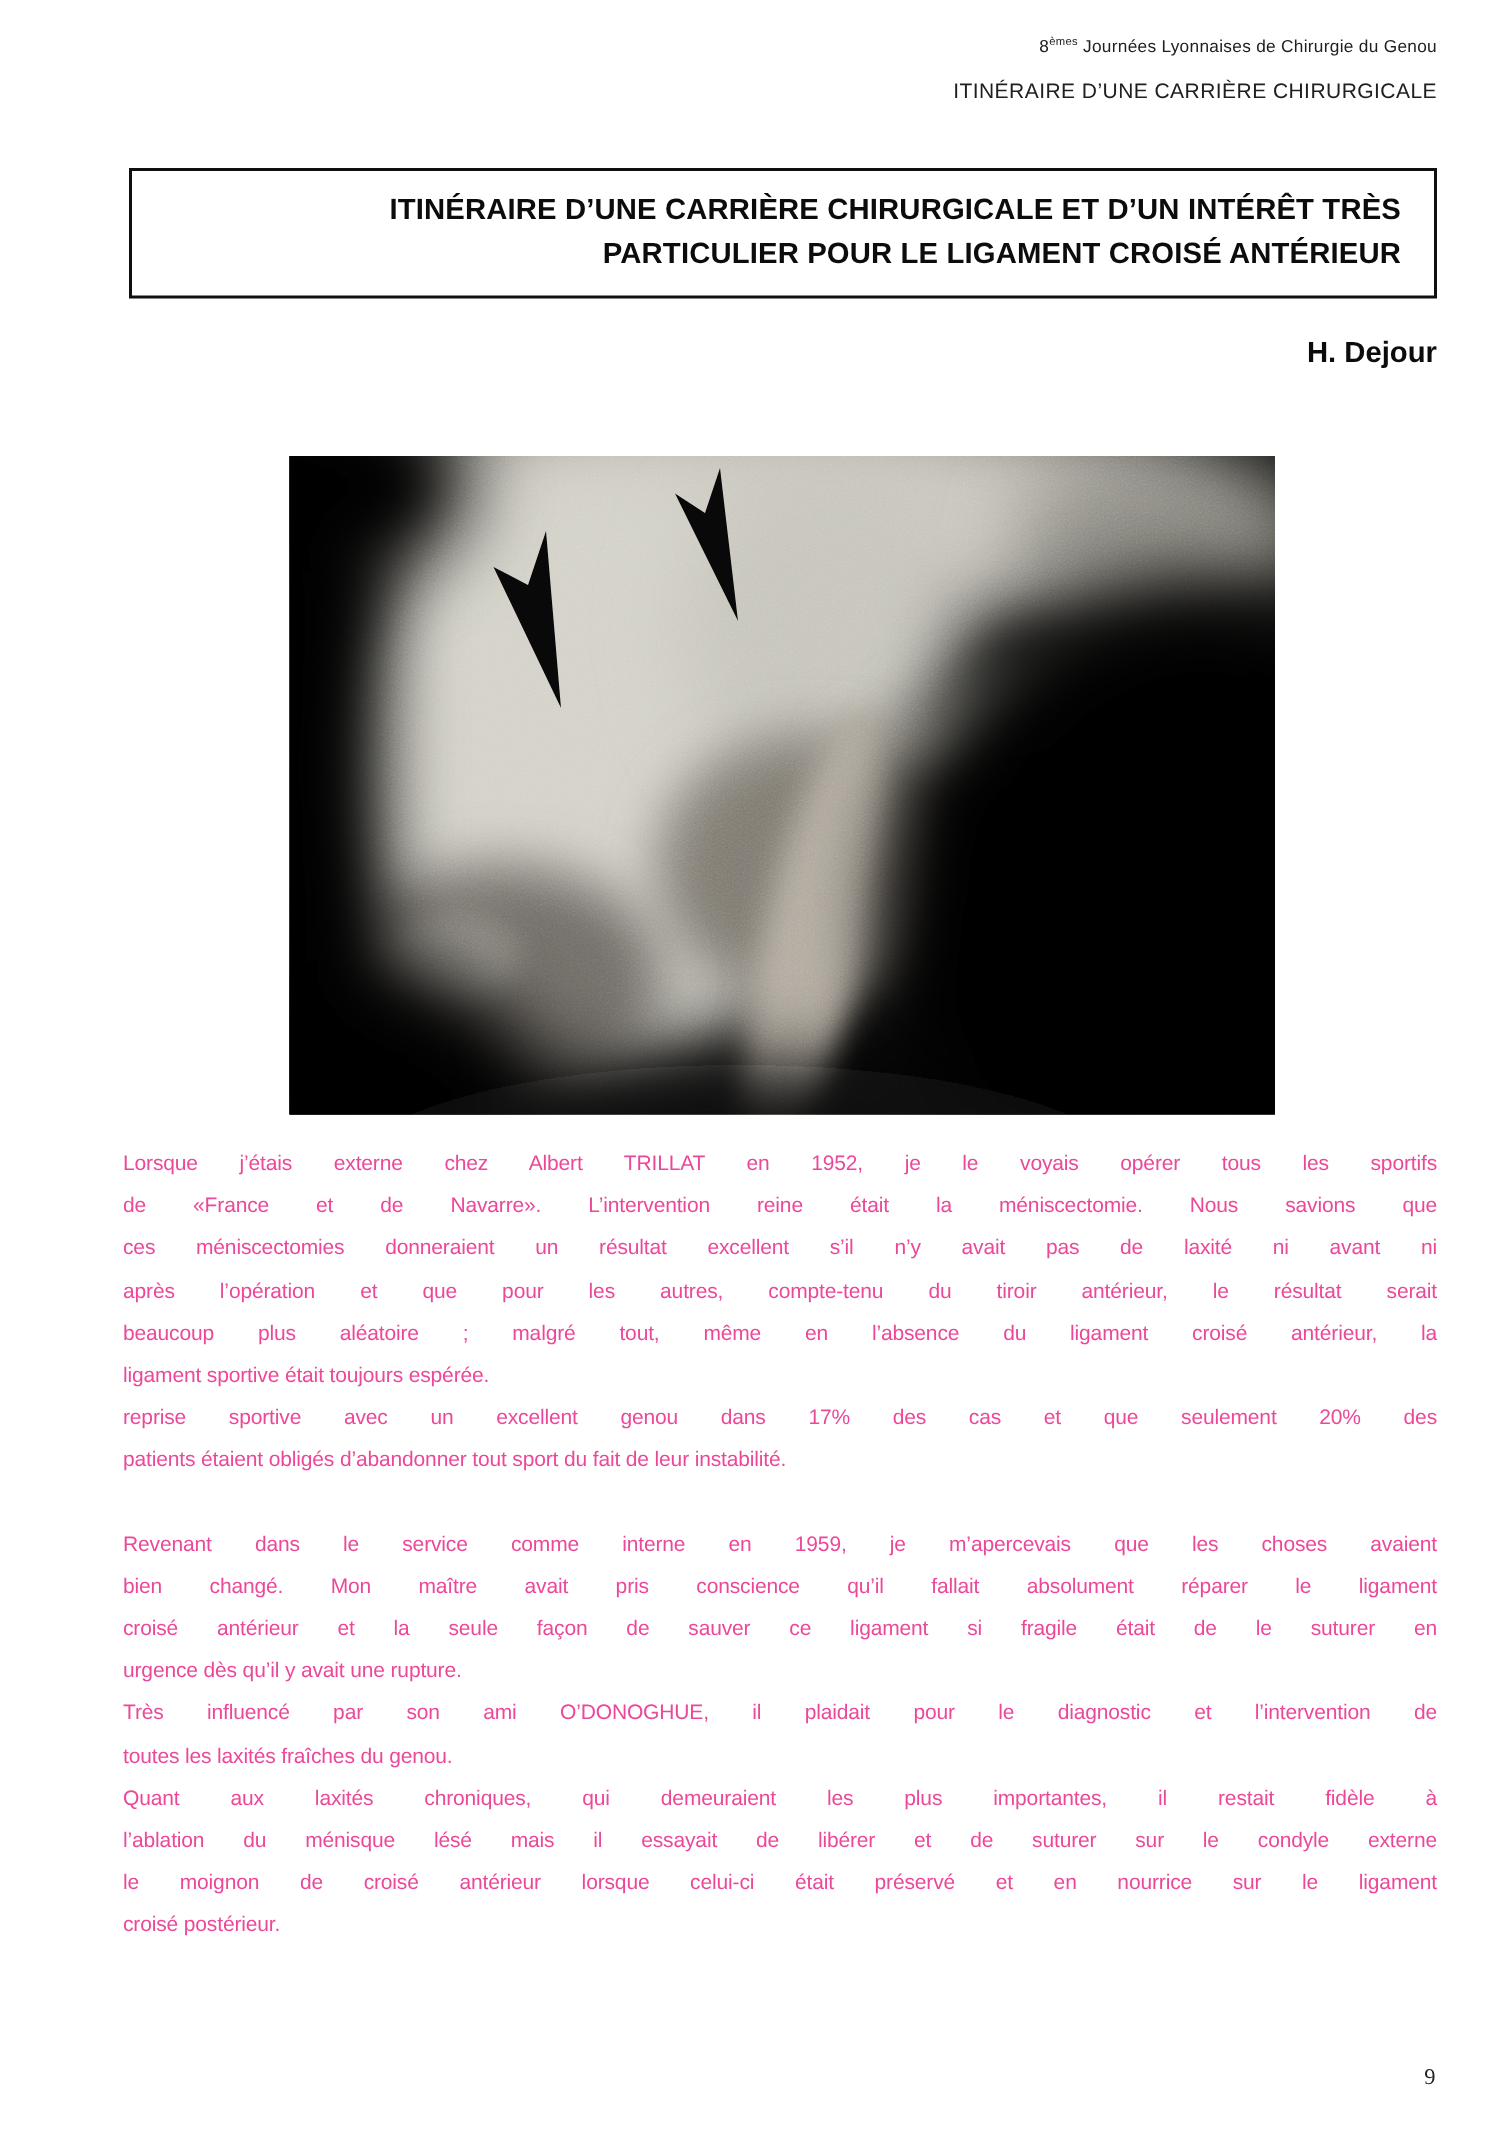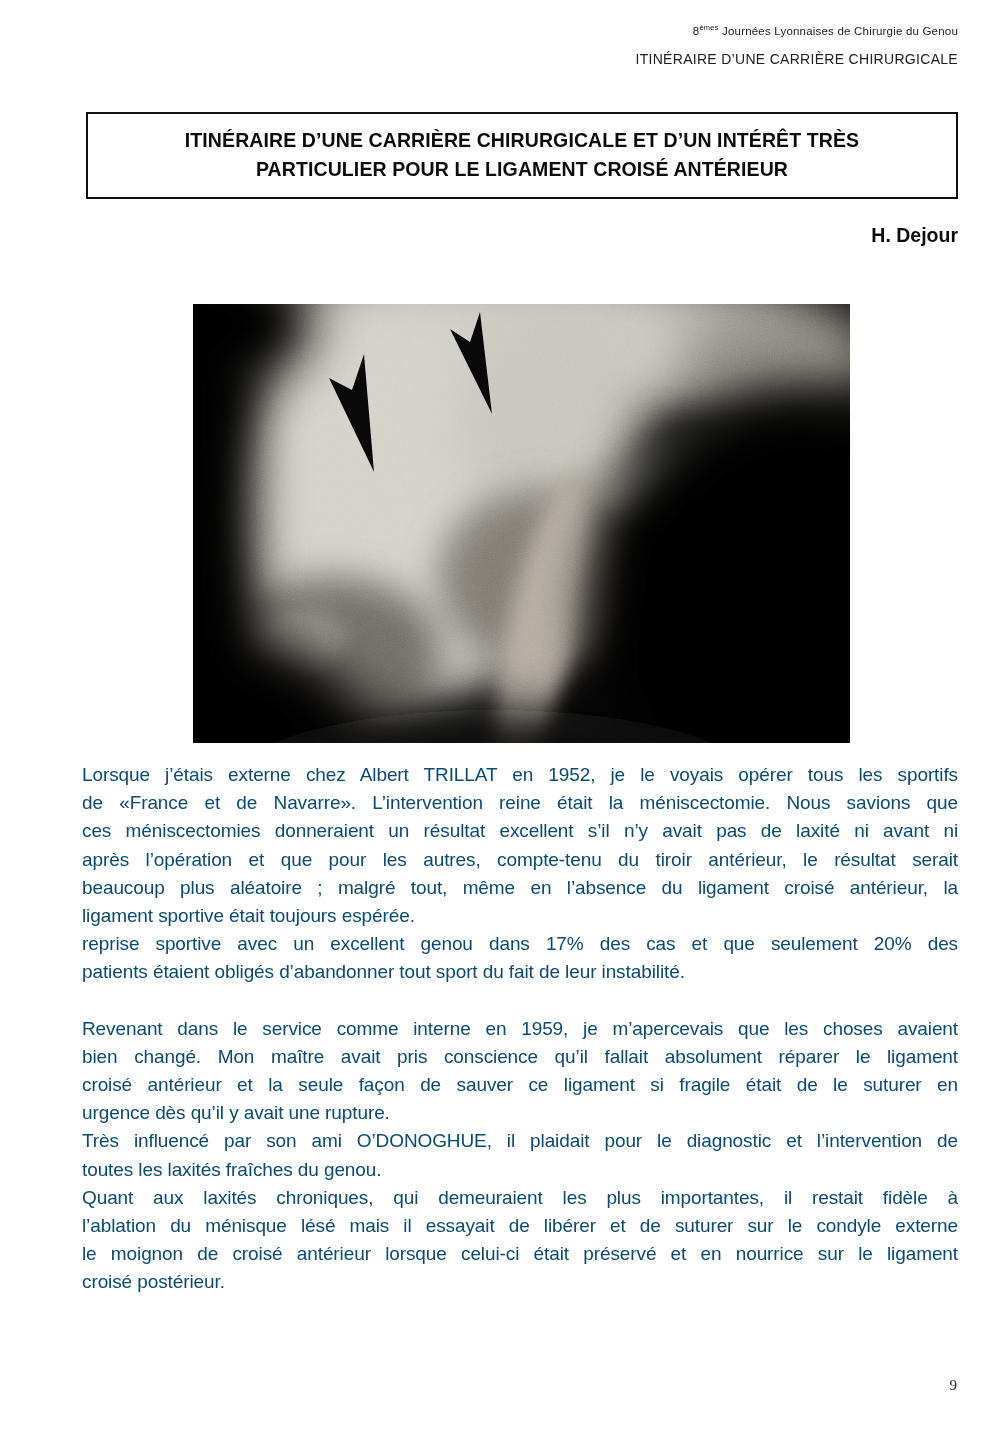--- a/index.html
+++ b/index.html
@@ -7,33 +7,33 @@
         font-family:"Liberation Sans",sans-serif;color:#141414;}
 
   
   .runhead{position:absolute;top:23px;right:42px;text-align:right;color:#202020;}
   .runhead .l1{font-size:11.5px;letter-spacing:.2px;}
   .runhead .l1 sup{font-size:7.5px;text-align:right;}
   .runhead .l2{font-size:14px;margin-top:14px;letter-spacing:.3px;}
 
   
   .titlebox{position:absolute;left:86px;top:112px;width:872px;box-sizing:border-box;
-            border:2px solid #0f0f0f;padding:12px 22px 13px;text-align:center;
+            border:2px solid #0f0f0f;padding:12px 22px 13px;text-align:right;
             font-weight:bold;font-size:19.5px;line-height:29px;color:#0c0c0c;letter-spacing:.1px;}
 
   .author{position:absolute;left:86px;top:224px;width:872px;text-align:right;
           font-weight:bold;font-size:19.5px;color:#0c0c0c;}
 
   
   .figure{position:absolute;left:193px;top:304px;width:657px;height:439px;background:#0b0b0b;}
   .figure svg{display:block;}
 
   
   .bodytext{position:absolute;left:82px;top:761px;width:876px;
-            font-size:19px;line-height:28.2px;letter-spacing:-.1px;color:#0c4a6e;}
+            font-size:14px;line-height:28.2px;letter-spacing:-.1px;color:#ec4899;}
   .bodytext .line{text-align:justify;text-align-last:justify;white-space:normal;}
   .bodytext .line.last{text-align-last:left;}
   .bodytext .group.gap{margin-top:28px;}
 
   .pagenum{position:absolute;top:1377px;right:43px;font-family:"Liberation Serif",serif;
            font-size:15px;color:#222;}
 </style>
 </head>
 <body>
 

